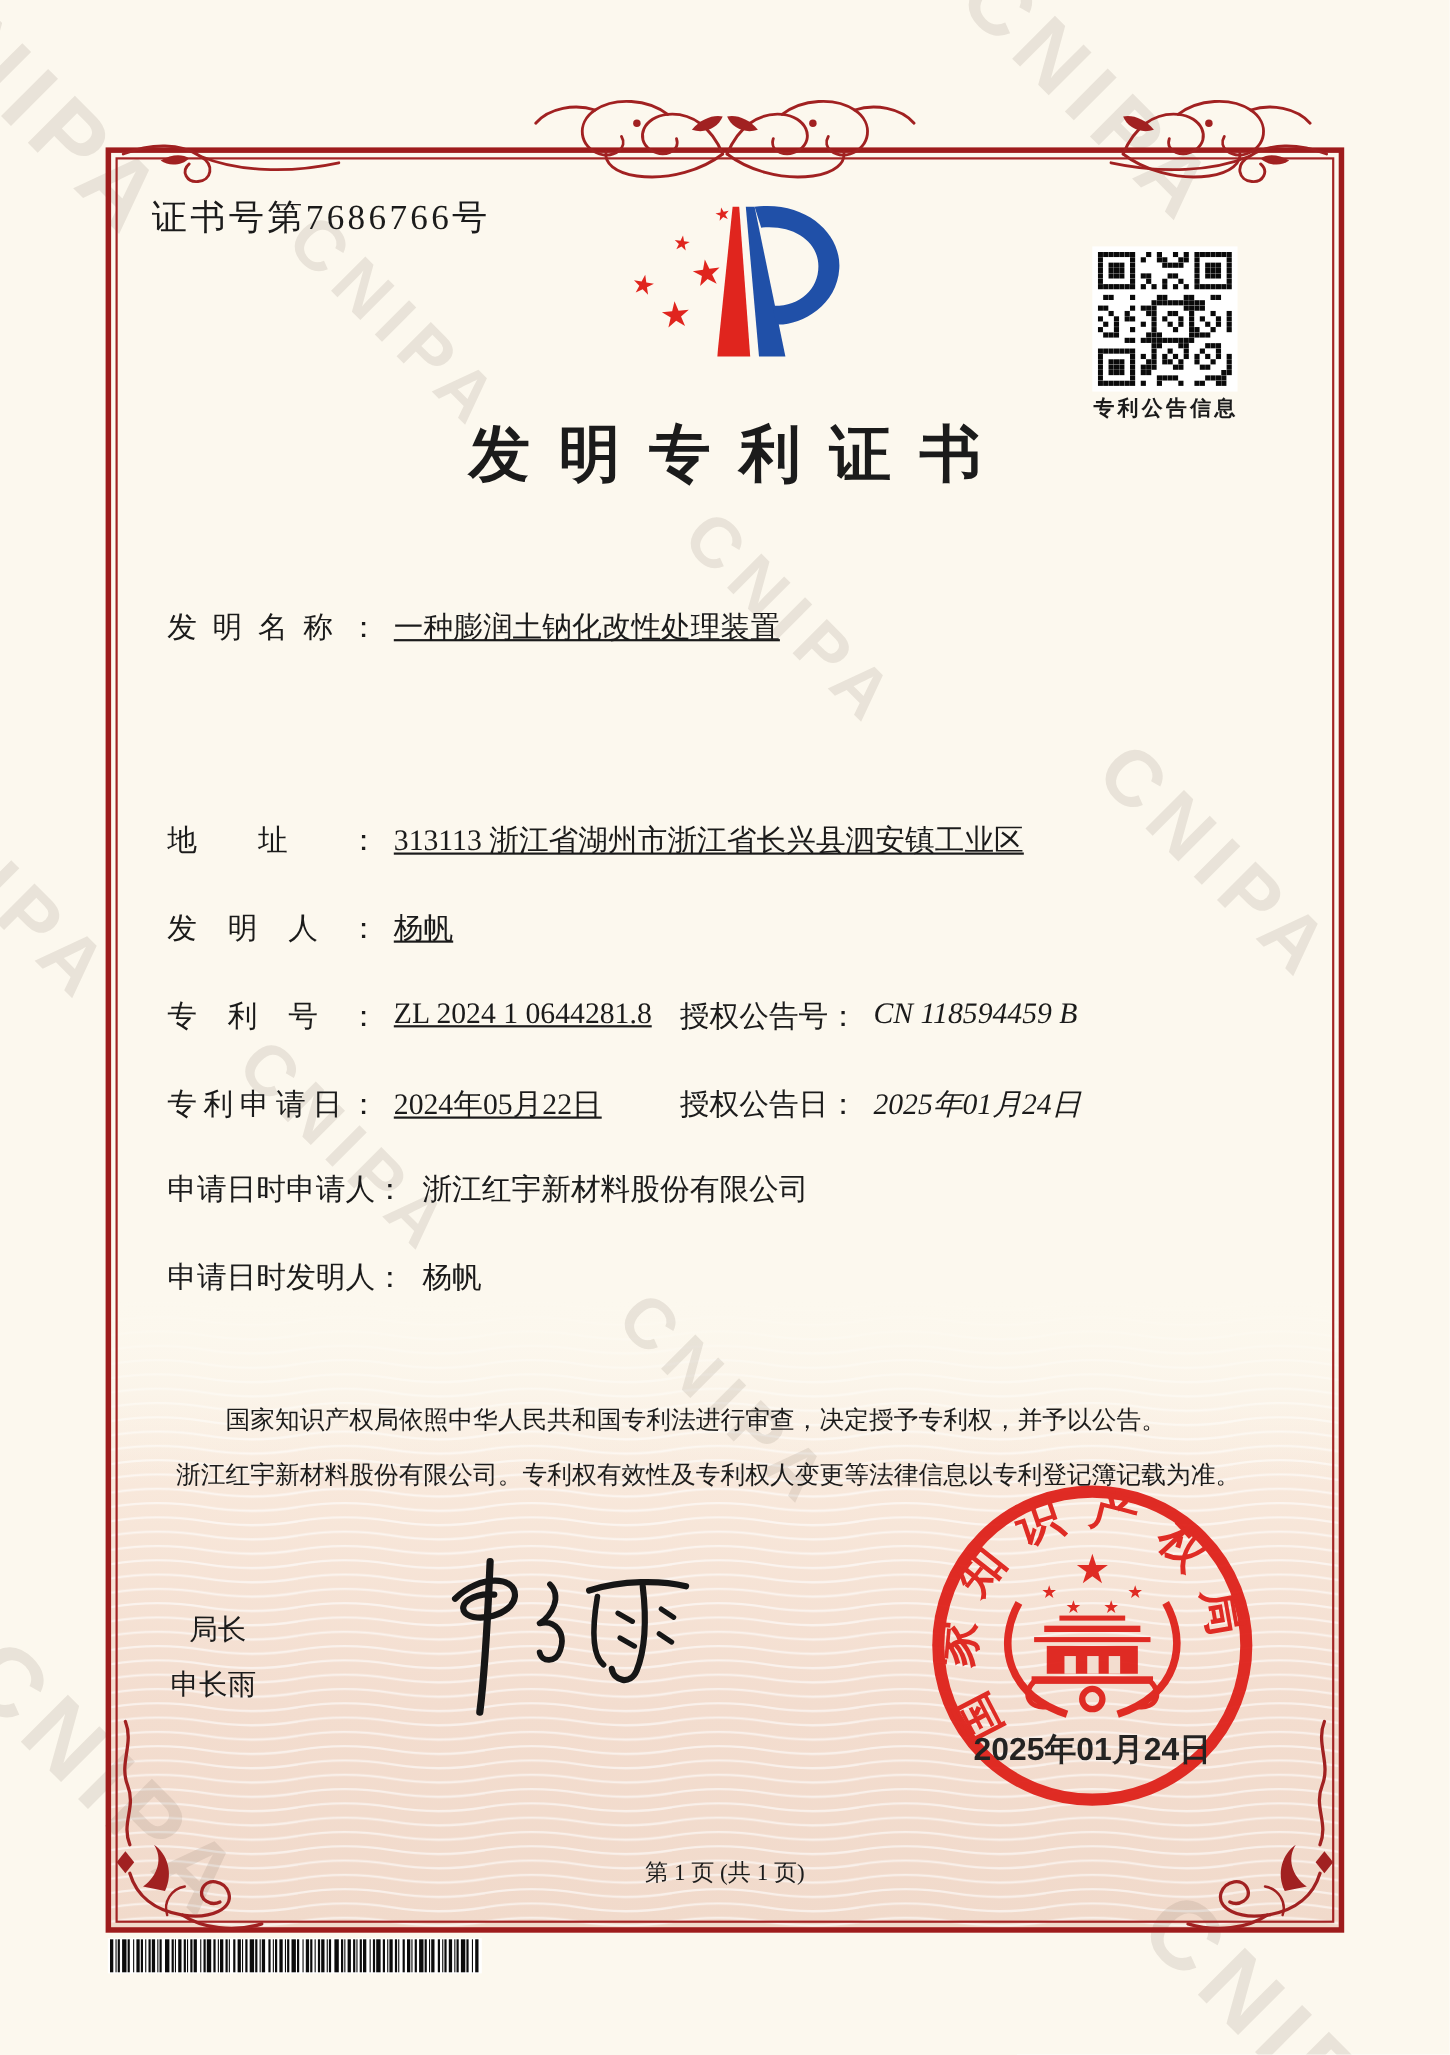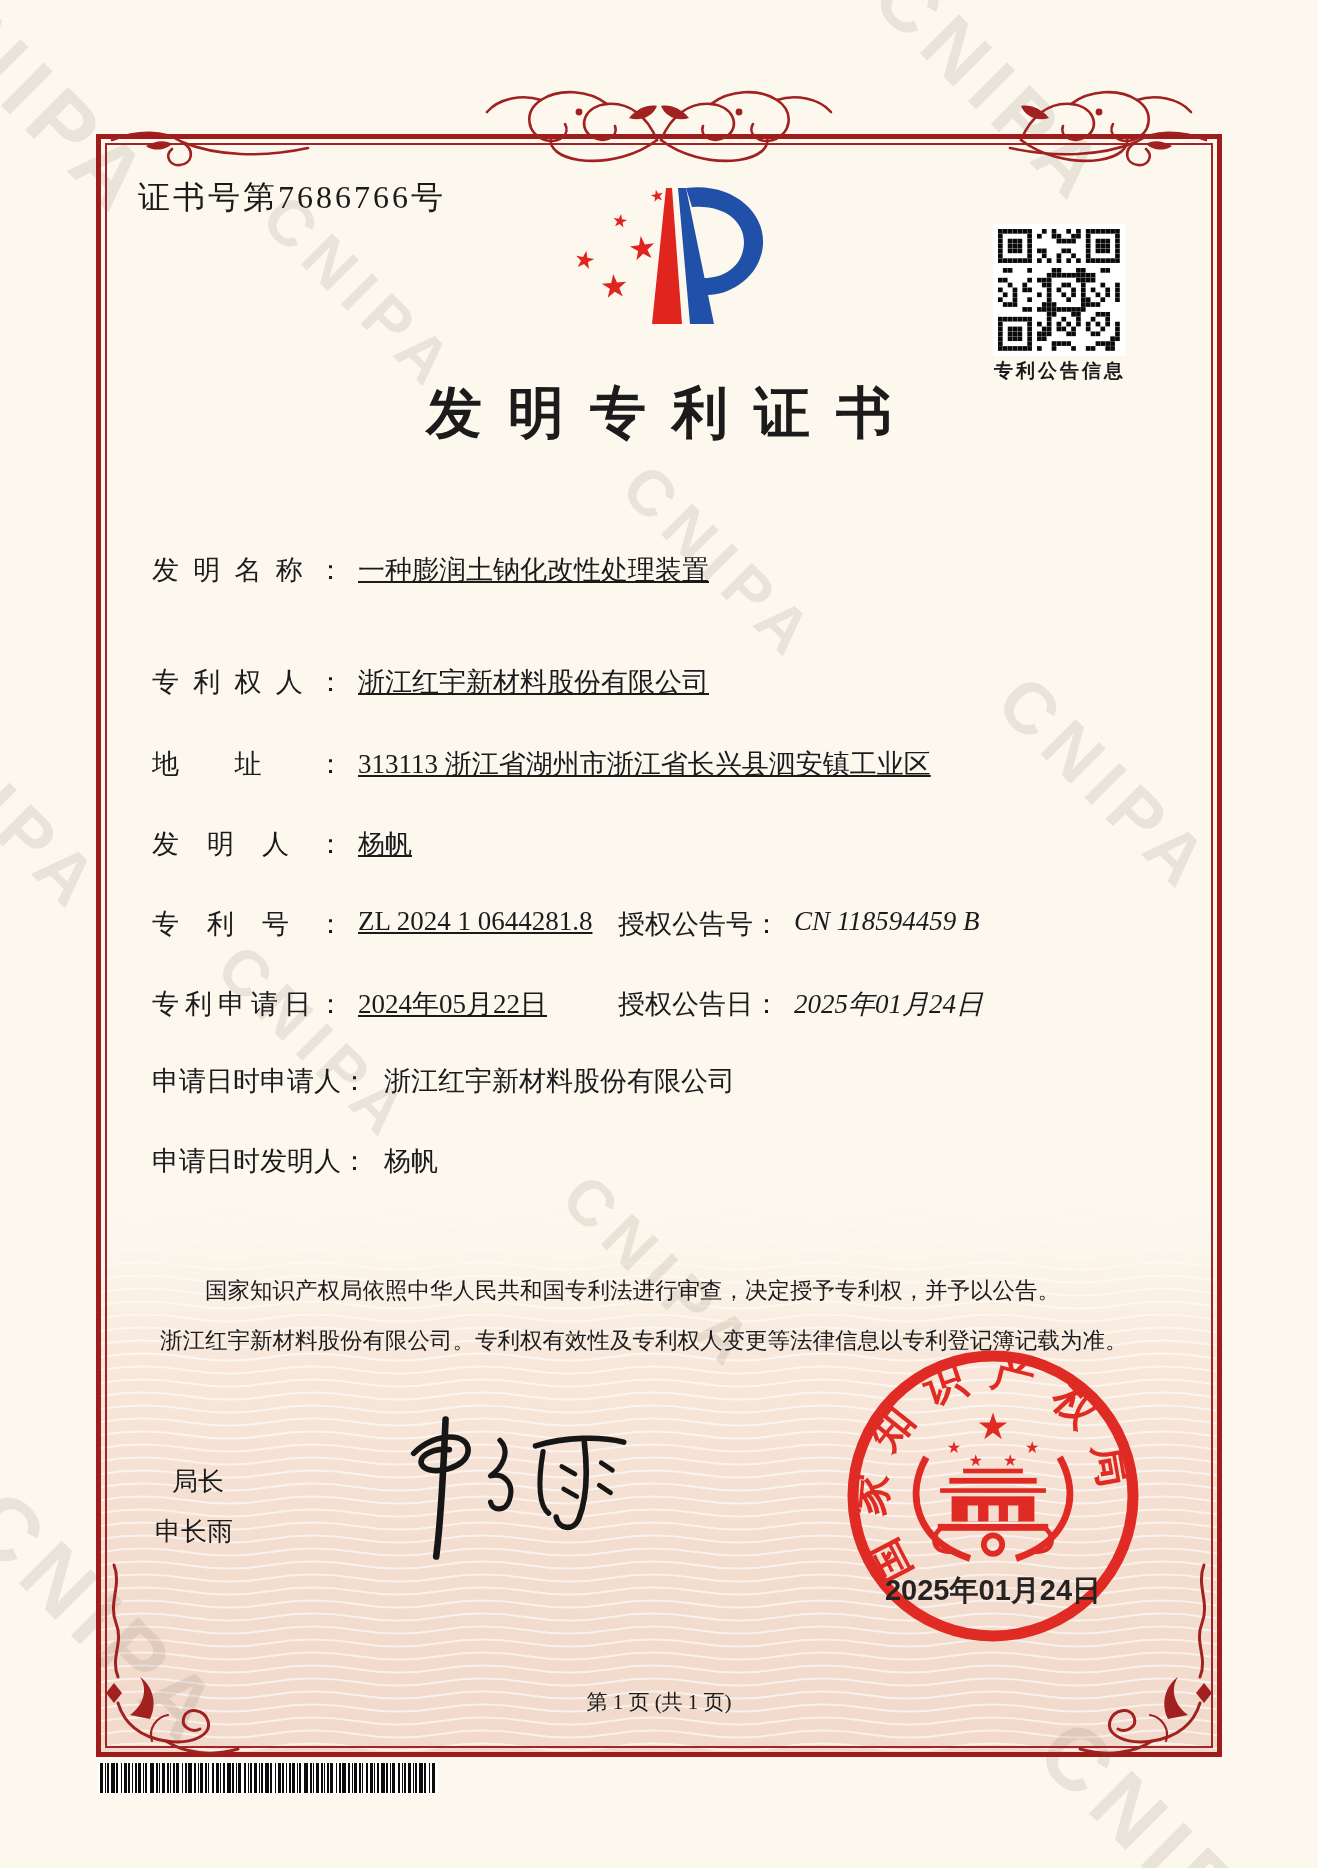--- a/index.html
+++ b/index.html
@@ -430,23 +430,20 @@
         <rect x="112.24" y="117.12" width="4.68" height="4.68" fill="#0a0a0a"></rect>
       </svg>
   </div>
   <div id="qr-caption">专利公告信息</div>
 
   <div id="title">发明专利证书</div>
 
   <div class="row" style="top:552px;">
     <span class="lab">发明名称：</span><span class="val">一种膨润土钠化改性处理装置</span>
   </div>
-  <div class="row" style="top:664px;">
-    <span class="lab">专利权人：</span><span class="val">浙江红宇新材料股份有限公司</span>
-  </div>
   <div class="row" style="top:746px;">
     <span class="lab">地址：</span><span class="val">313113 浙江省湖州市浙江省长兴县泗安镇工业区</span>
   </div>
   <div class="row" style="top:826px;">
     <span class="lab">发明人：</span><span class="val">杨帆</span>
   </div>
   <div class="row" style="top:906px;">
     <span class="lab">专利号：</span><span class="val">ZL 2024 1 0644281.8</span>
     <span class="pair2">
       <span class="lab2">授权公告号：</span><span class="val2">CN 118594459 B</span>

